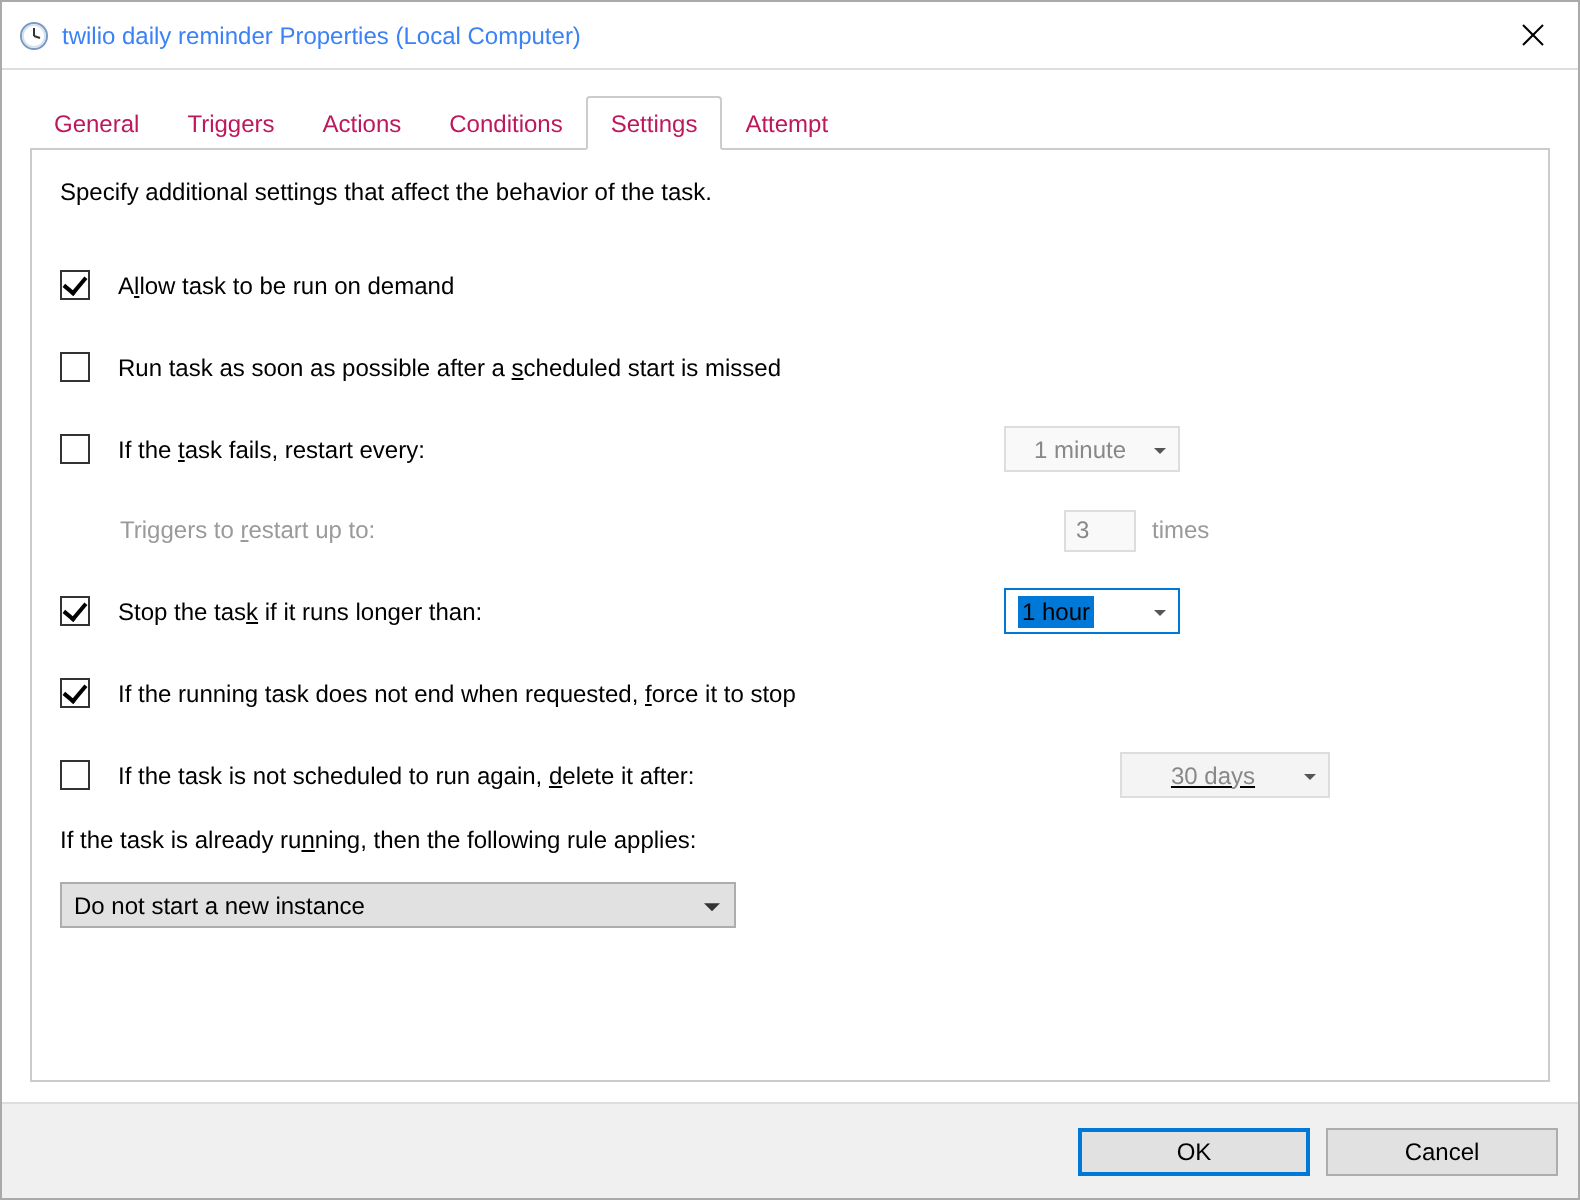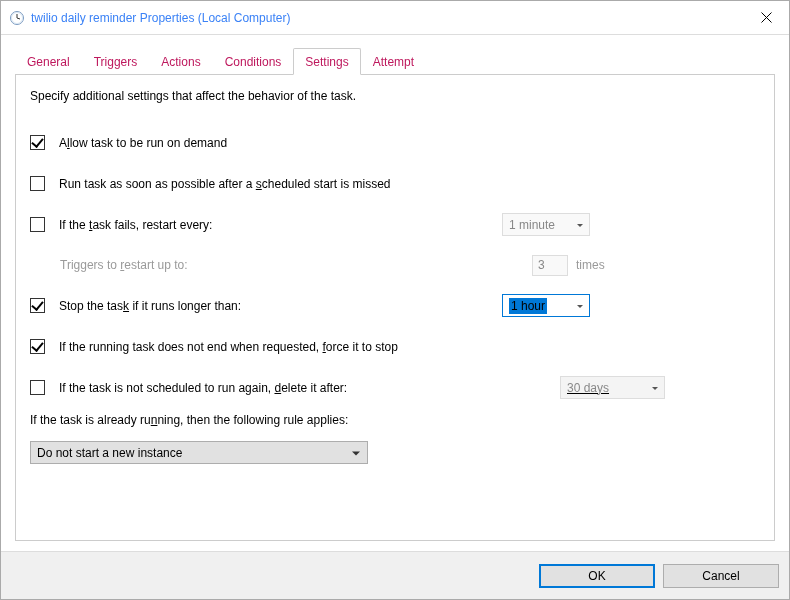--- a/index.html
+++ b/index.html
@@ -136,20 +136,21 @@
       transform: translateY(-35%);
       width: 0; height: 0;
       border-left: 3px solid transparent;
       border-right: 3px solid transparent;
       border-top: 3px solid #555;
     }
     .dropdown.disabled {
       background: #f9f9f9;
       color: #888;
       border: 1px solid #ddd;
+      justify-content: center;
     }
     .dropdown.selected {
       border: 1px solid #0078d7;
     }
     .dropdown.selected .val {
       background: #0078d7;
       color: #000000;
       padding: 1px 2px;
     }
     .dropdown.wide { width: 88px; }

